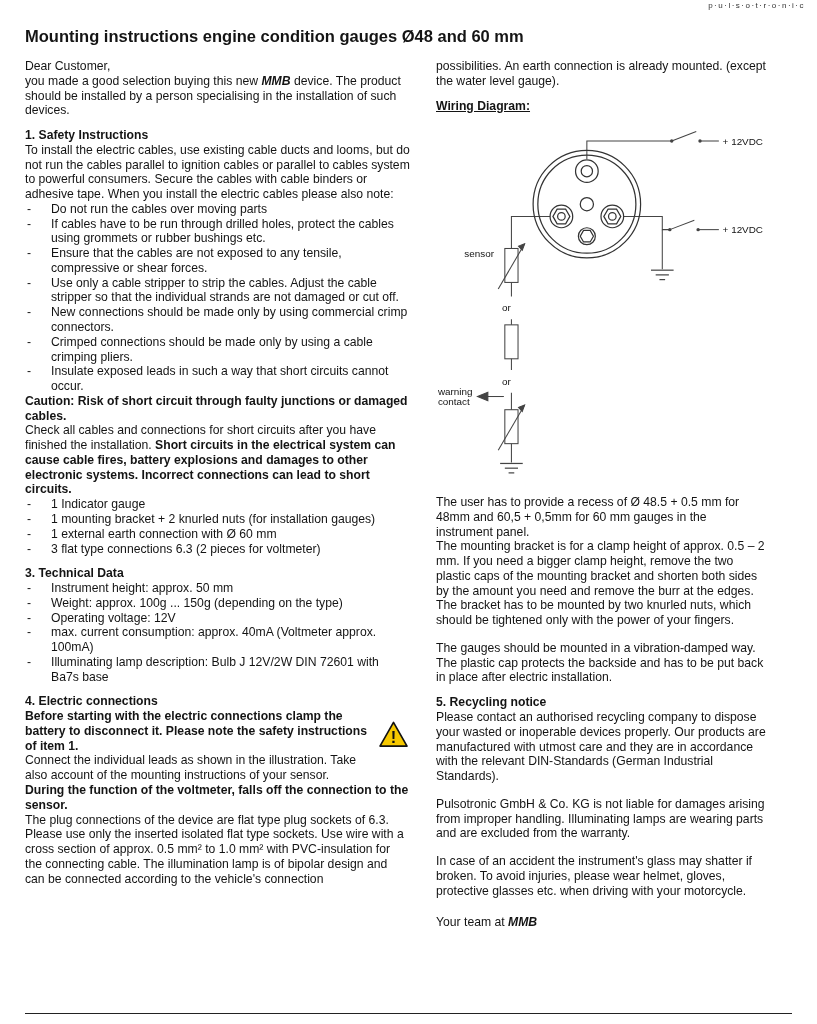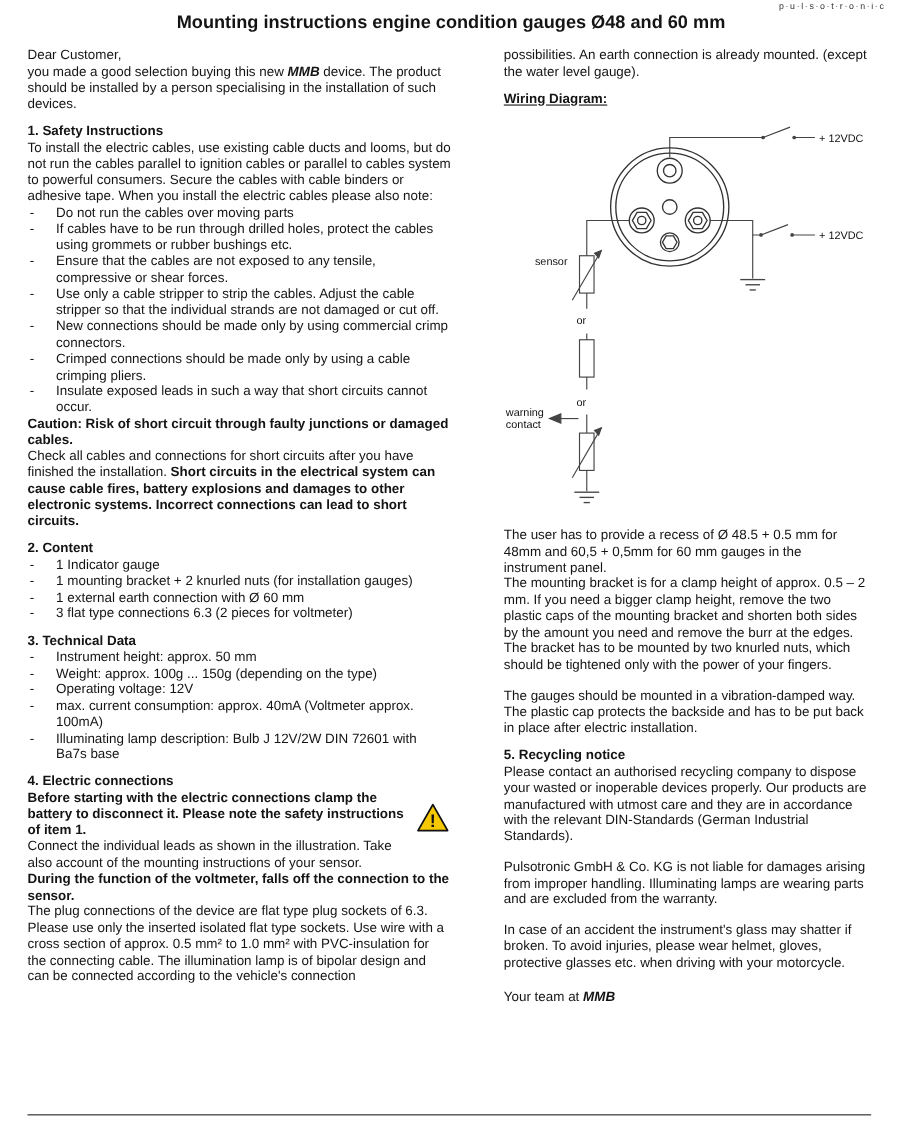--- a/index.html
+++ b/index.html
@@ -1,21 +1,21 @@
 <!DOCTYPE html>
 <html><head>
 <meta charset="utf-8">
 <style>
   * { margin:0; padding:0; box-sizing:border-box; }
   html,body { background:#ffffff; }
   body { width:817px; font-family:"Liberation Sans","DejaVu Sans",sans-serif; color:#141414; }
-  .page { position:relative; width:817px; height:1024px; padding:4px 22px 0 25px; overflow:hidden; background:#fff; }
+  .page { position:relative; width:817px; height:1024px; padding:20px 22px 0 25px; overflow:hidden; background:#fff; }
   .brand { position:absolute; top:1px; right:12px; font-size:8px; letter-spacing:1.5px; color:#333; white-space:nowrap; }
-  .title { text-align:center; font-size:16.5px; font-weight:bold; margin:7px 0 13px; }
-  .columns { display:flex; gap:48px; }
+  .title { text-align:left; font-size:16.5px; font-weight:bold; margin:7px 0 13px; }
+  .columns { display:flex; gap:26px; }
   .col { font-size:12.2px; line-height:1.21; }
   .col-left { width:385px; flex:none; }
   .col-right { width:330px; flex:none; }
   p { margin:0; }
   .bold { font-weight:bold; }
   .it { font-style:italic; }
   h2 { font-size:12.2px; font-weight:bold; margin:10px 0 0; }
   h2.underline { text-decoration:underline; }
   .gap { height:13px; }
   .b { display:flex; }
@@ -71,21 +71,20 @@
             <span class="txt">Crimped connections should be made only by using a cable crimping pliers.</span>
           </div>
         <div class="b">
             <span class="dash">-</span>
             <span class="txt">Insulate exposed leads in such a way that short circuits cannot occur.</span>
           </div>
       </div>
       <p class="bold">Caution: Risk of short circuit through faulty junctions or damaged cables.</p>
       <p><span>Check all cables and connections for short circuits after you have finished the installation. </span><b>Short circuits in the electrical system can cause cable fires, battery explosions and damages to other electronic systems. Incorrect connections can lead to short circuits.</b></p>
 
-      <h2>2. Content</h2>
       <div class="bullets">
         <div class="b">
             <span class="dash">-</span>
             <span class="txt">1 Indicator gauge</span>
           </div>
         <div class="b">
             <span class="dash">-</span>
             <span class="txt">1 mounting bracket + 2 knurled nuts (for installation gauges)</span>
           </div>
         <div class="b">

